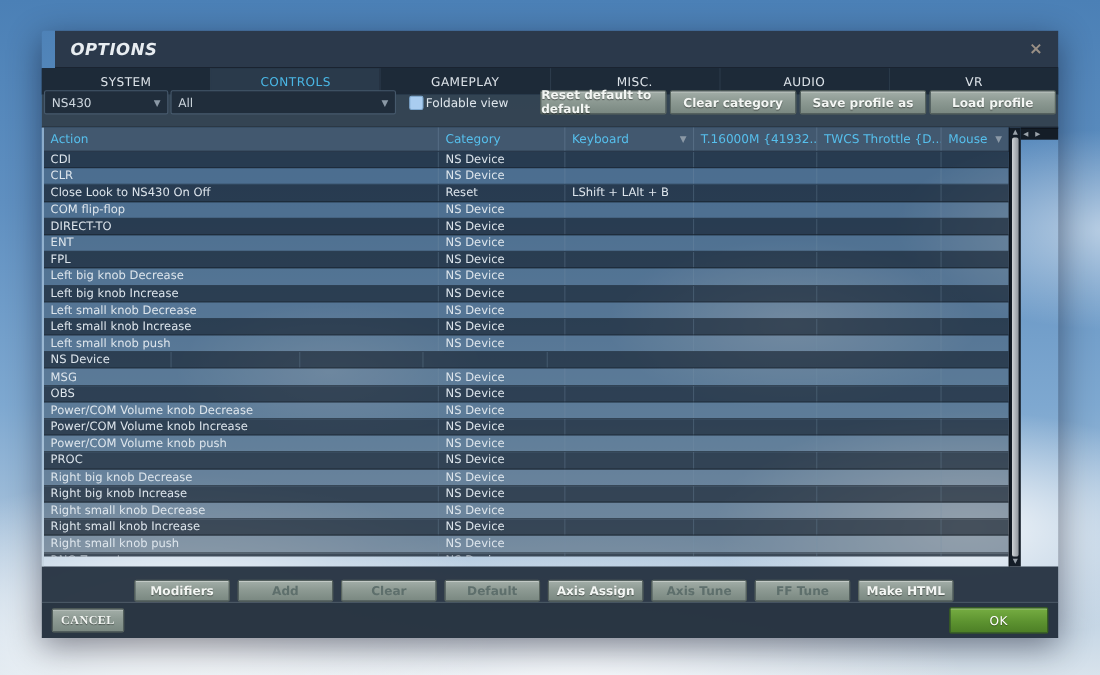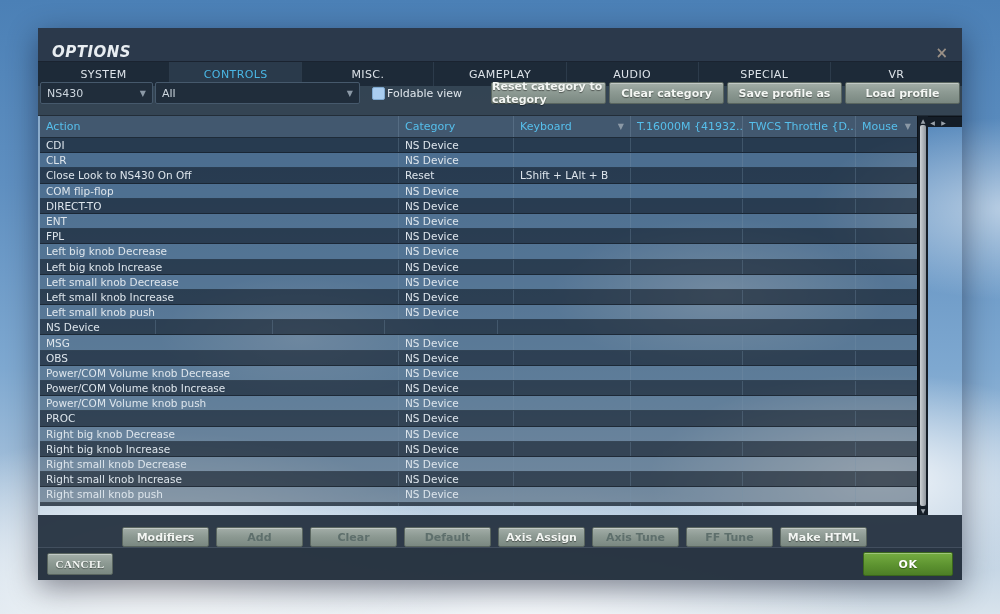--- a/index.html
+++ b/index.html
@@ -16,22 +16,23 @@
       linear-gradient(180deg,#4b80b6 0%,#5f8fc0 30%,#7ea8d0 60%,#b3c9de 85%,#d8e3ec 100%);
   }
   .dialog {
     position:absolute; left:38px; top:28px; width:924px; height:552px;
     border-radius:2px; box-shadow:0 8px 30px rgba(0,0,20,.45);
     display:flex; flex-direction:column;
   }
   
   .titlebar {
     height:34px; background:rgba(42,55,71,.97);
-    display:flex; align-items:flex-end; padding:0 14px;
+    display:flex; align-items:center; padding:0 14px;
     border-bottom:1px solid rgba(15,22,30,.6);
+    margin-left:12px;
   }
   .title { color:#e8edf1; font-size:15px; font-weight:bold; font-style:italic; letter-spacing:.5px; }
   .close { margin-left:auto; color:#9a9086; font-size:15px; font-weight:bold; cursor:pointer; line-height:1; }
   
   .tabs { height:24px; display:flex; background:#16212e; }
   .tab {
     flex:1; display:flex; align-items:center; justify-content:center;
     background:#1d2a38; border-left:1px solid #2c3b4b;
     color:#dde3e9; font-size:11px; letter-spacing:.4px; cursor:pointer;
   }
@@ -119,58 +120,57 @@
   .footer {
     height:32px; background:rgba(35,47,61,.97);
     display:flex; align-items:center; padding:0 9px;
   }
   .cancelbtn { width:66px; height:22px; font-size:11px; letter-spacing:.4px;font-family:Liberation Serif, serif; }
   .okbtn {
     margin-left:auto; width:90px; height:24px;
     background:linear-gradient(180deg,#76ad42 0%,#5d9330 55%,#4d7f26 100%);
     border:1px solid #3a661c; border-radius:2px;
     box-shadow:inset 0 1px 0 rgba(255,255,255,.3);
-    color:#fff; font-size:11px; font-weight:bold; letter-spacing:.5px;
+    color:#fff; font-size:11px; font-weight:normal; letter-spacing:.5px;
     text-shadow:0 1px 1px rgba(0,0,0,.4);
     display:flex; align-items:center; justify-content:center; cursor:pointer;
   }
 </style>
 </head>
 <body>
 
 <div class="dialog">
 
   <div class="titlebar">
     <span class="title">OPTIONS</span>
     <span class="close">×</span>
   </div>
 
   <div class="tabs" id="tabs">
       <div class="tab">SYSTEM</div>
       <div class="tab active">CONTROLS</div>
+      <div class="tab">GAMEPLAY</div>
       <div class="tab">MISC.</div>
-      <div class="tab">GAMEPLAY</div>
       <div class="tab">AUDIO</div>
-      <div class="tab">SPECIAL</div>
       <div class="tab">VR</div>
     </div>
 
   <div class="toolbar">
     <div class="dropdown dd-device">
       <span>NS430</span>
       <span class="arr">▼</span>
     </div>
     <div class="dropdown dd-category">
       <span>All</span>
       <span class="arr">▼</span>
     </div>
     <div class="checkbox"></div>
     <span class="cb-label">Foldable view</span>
     <span id="topbtns" style="display:flex;gap:3px;">
-        <div class="btn topbtn">Reset category to category</div>
+        <div class="btn topbtn">Reset default to default</div>
         <div class="btn topbtn">Clear category</div>
         <div class="btn topbtn">Save profile as</div>
         <div class="btn topbtn">Load profile</div>
       </span>
   </div>
 
   <div class="tablewrap">
     <div class="tgrid">
       <div class="tcols">
         <div class="thead" id="thead">

